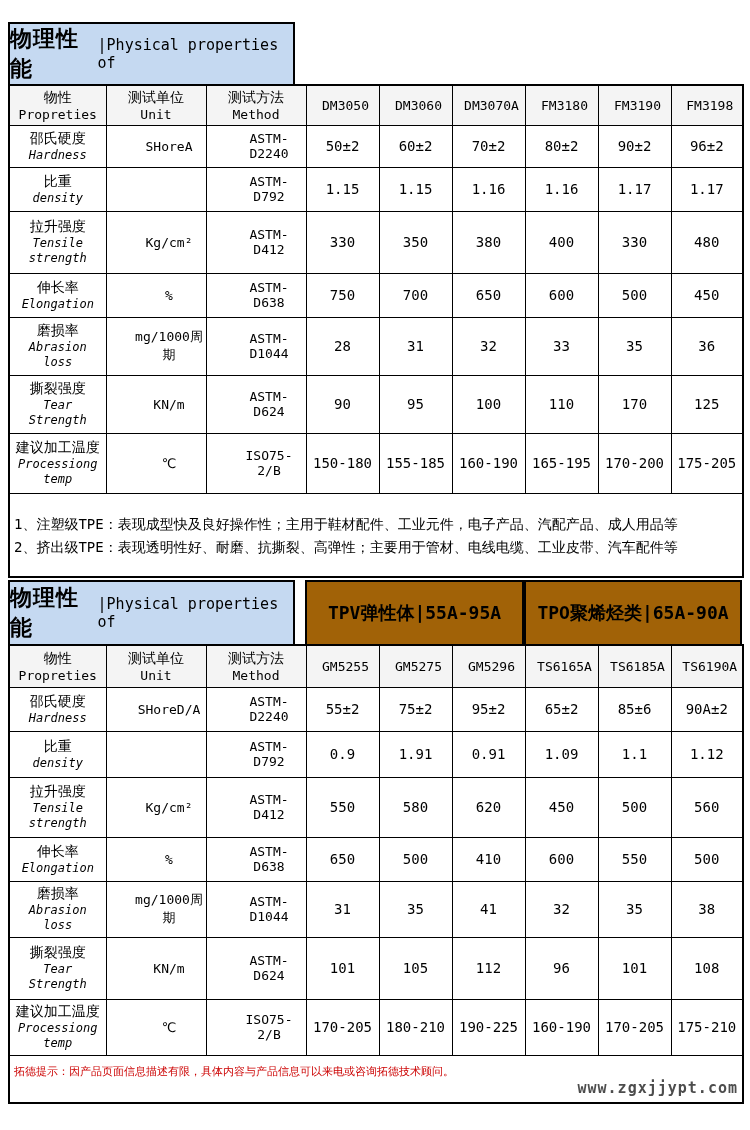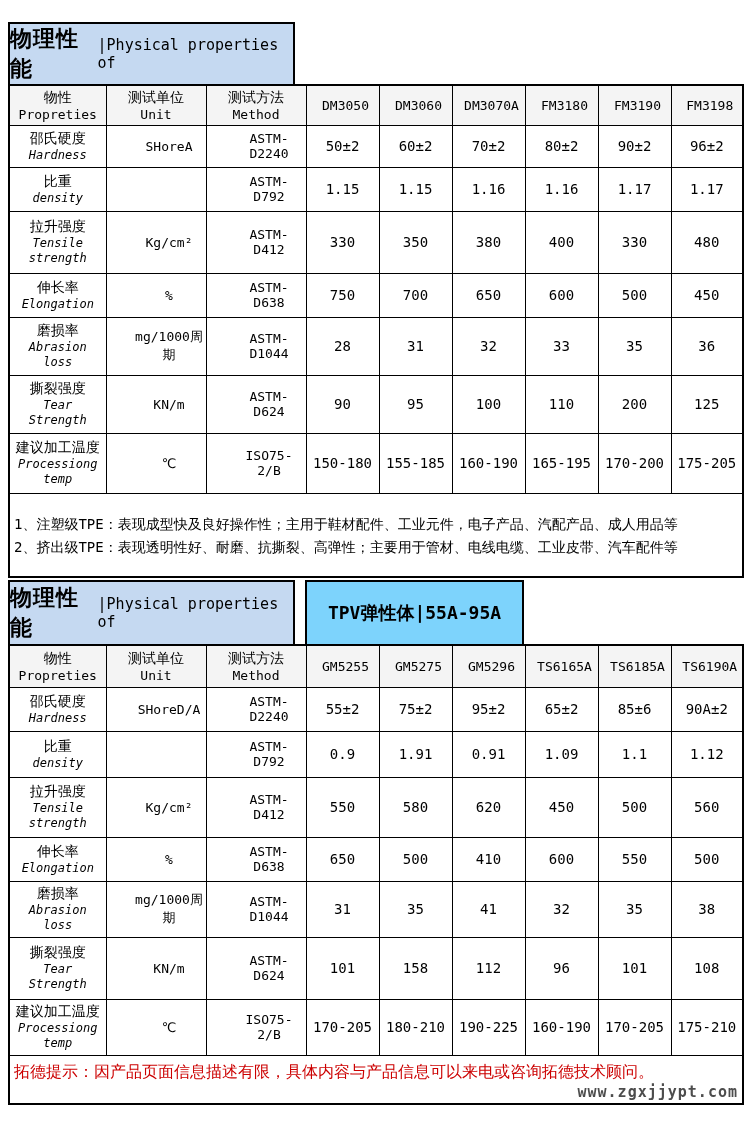--- a/index.html
+++ b/index.html
@@ -3,21 +3,21 @@
 <meta charset="utf-8">
 <style>
   * { margin:0; padding:0; box-sizing:border-box; }
   body { background:#ffffff; font-family:"DejaVu Sans Mono","DejaVu Sans",monospace; color:#000; }
   .page { width:750px; height:1130px; background:#fff; padding:22px 8px 0 8px; overflow:hidden; }
 
   
   .hdr-row { display:flex; width:734px; }
   .hdr-box { border:2px solid #000; border-bottom:none; display:flex; align-items:center; justify-content:center; }
   .hdr-blue { background:#c5d9f1; }
-  .hdr-gold { background:#7dd3fc;align-items:center; }
+  .hdr-gold { background:#a16207;align-items:center; }
   .hdr-gap { width:10px; background:#fff; }
   .hdr-left { width:287px; }
   .hdr-right { flex:1; }
   .t2-span1 { width:219px; }
   .t2-span2 { width:218px; }
   .title-cn { font-size:22px; font-weight:bold; letter-spacing:1px; }
   .title-en { font-size:15px; margin-left:1px; }
   .series-title { font-size:20px; font-weight:bold; }
   .series-title-sm { font-size:18px; font-weight:bold; }
 
@@ -29,21 +29,21 @@
   .model { font-size:13px; background:#f4f4f4;padding-left:8px; }
   .prop-cn { font-size:14px; }
   .prop-en { font-size:12px; line-height:1.25;font-style:italic; }
   .unit-cell, .method-cell { font-size:13px;padding-left:28px; }
   .value-cell { font-size:14px; }
 
   .notes-cell { text-align:left; padding:10px 19px 8px 4px; }
   .note-line { font-size:14px; line-height:1.65; white-space:nowrap; }
 
   .footer-cell { text-align:left; padding:6px 4px 2px 4px; }
-  .red-note { color:#cc0000; font-size:16px; white-space:nowrap; }
+  .red-note { color:#cc0000; font-size:11px; white-space:nowrap; }
   .watermark { color:#4d4d4d; font-size:15px; font-weight:bold; text-align:right; letter-spacing:1px; }
 </style>
 </head>
 <body>
 
 <div class="page">
 
   <div class="hdr-row">
     <div class="hdr-box hdr-blue hdr-left">
       <span class="title-cn">物理性能</span>
@@ -159,21 +159,21 @@
       <td>
             <div class="prop-cn">撕裂强度</div>
             <div class="prop-en">Tear Strength</div>
           </td>
       <td class="unit-cell">KN/m</td>
       <td class="method-cell">ASTM-D624</td>
       <td class="value-cell">90</td>
       <td class="value-cell">95</td>
       <td class="value-cell">100</td>
       <td class="value-cell">110</td>
-      <td class="value-cell">200</td>
+      <td class="value-cell">170</td>
       <td class="value-cell">125</td>
     </tr>
     <tr style="height:60px;">
       <td>
             <div class="prop-cn">建议加工温度</div>
             <div class="prop-en">Processiong temp</div>
           </td>
       <td class="unit-cell">℃</td>
       <td class="method-cell">ISO75-2/B</td>
       <td class="value-cell">150-180</td>
@@ -194,20 +194,23 @@
 
   <div class="hdr-row" style="margin-top:2px;">
     <div class="hdr-box hdr-blue hdr-left" style="height:64px;">
       <span class="title-cn">物理性能</span>
         <span class="title-en">|Physical properties of</span>
     </div>
     <div class="hdr-gap"></div>
     <div class="hdr-box hdr-gold t2-span1" style="height:64px;">
       <span class="series-title-sm">TPV弹性体|55A-95A</span>
     </div>
+    <div class="hdr-box hdr-gold t2-span2" style="height:64px;">
+      <span class="series-title-sm">TPO聚烯烃类|65A-90A</span>
+    </div>
   </div>
 
   <table>
     <colgroup>
       <col style="width:97px">
         <col style="width:100px">
         <col style="width:100px">
       <col style="width:73px">
         <col style="width:73px">
         <col style="width:73px">
@@ -307,21 +310,21 @@
       <td class="value-cell">38</td>
     </tr>
     <tr style="height:62px;">
       <td>
             <div class="prop-cn">撕裂强度</div>
             <div class="prop-en">Tear Strength</div>
           </td>
       <td class="unit-cell">KN/m</td>
       <td class="method-cell">ASTM-D624</td>
       <td class="value-cell">101</td>
-      <td class="value-cell">158</td>
+      <td class="value-cell">105</td>
       <td class="value-cell">112</td>
       <td class="value-cell">96</td>
       <td class="value-cell">101</td>
       <td class="value-cell">108</td>
     </tr>
     <tr style="height:56px;">
       <td>
             <div class="prop-cn">建议加工温度</div>
             <div class="prop-en">Processiong temp</div>
           </td>

